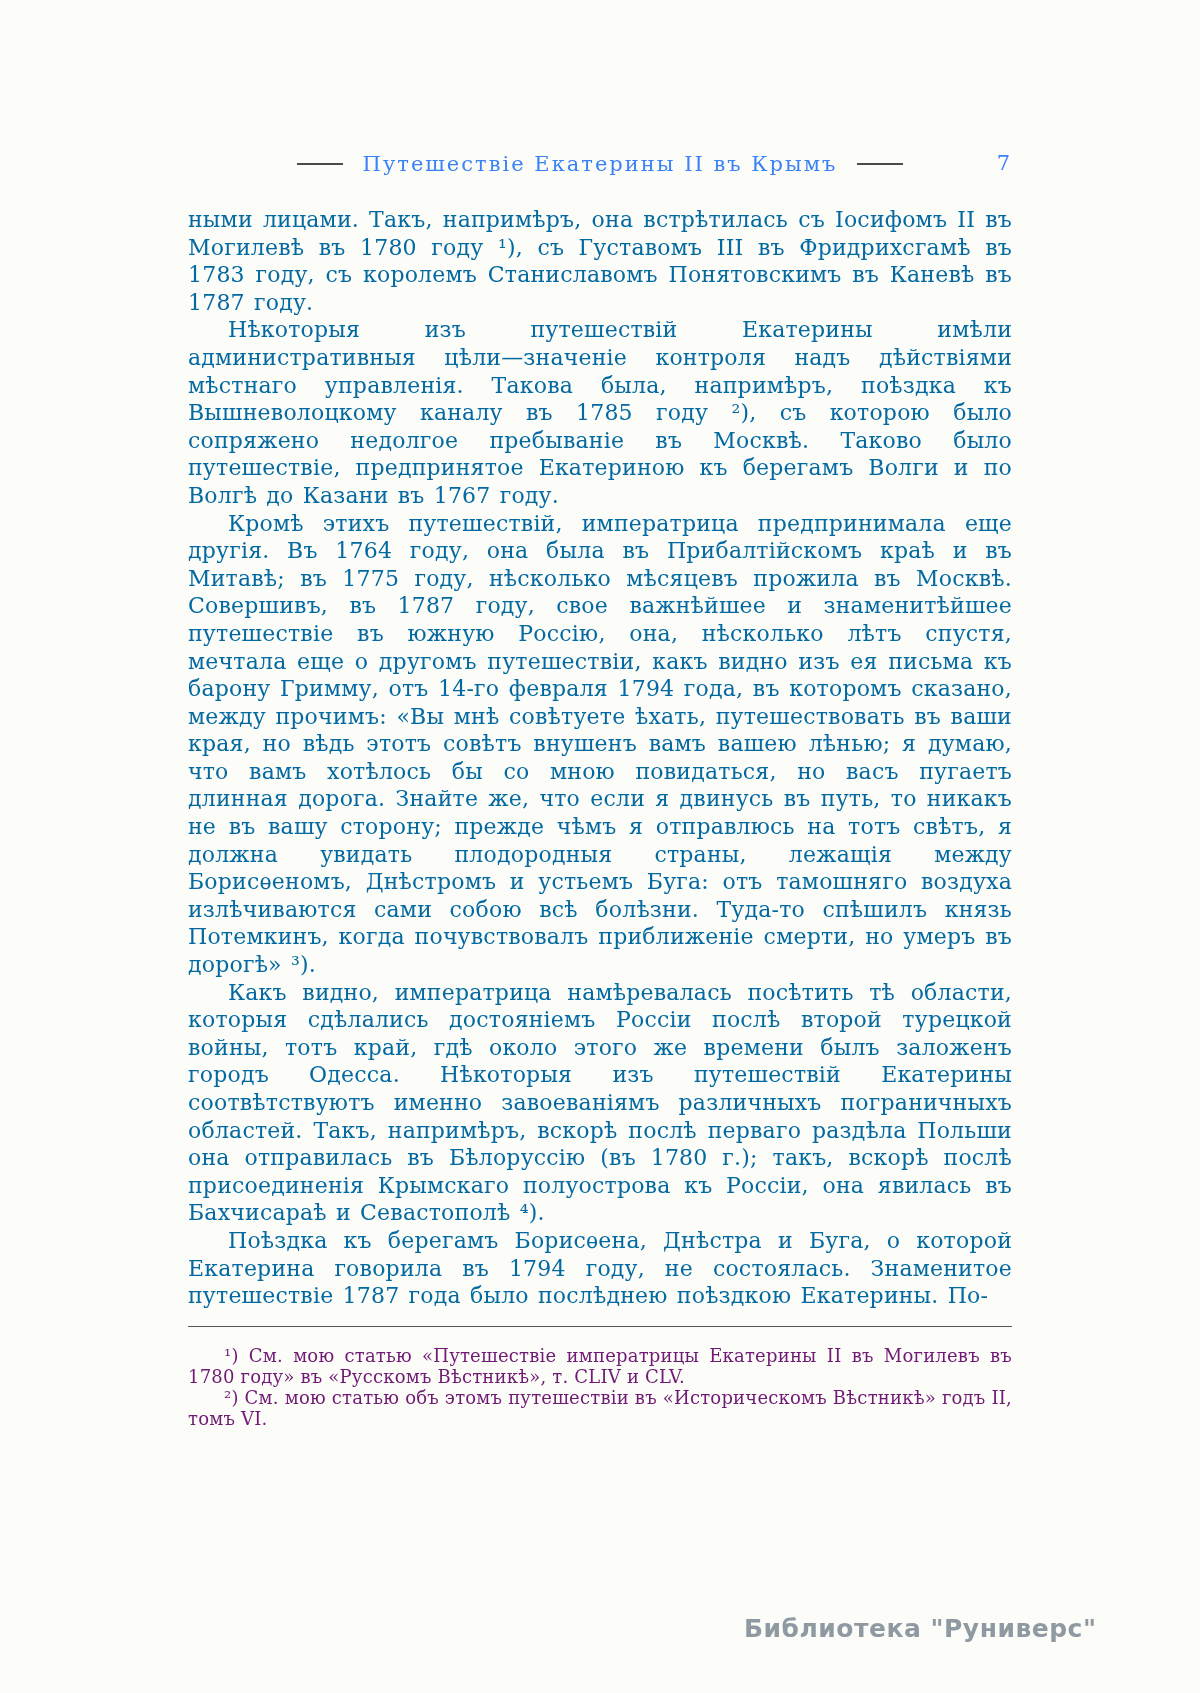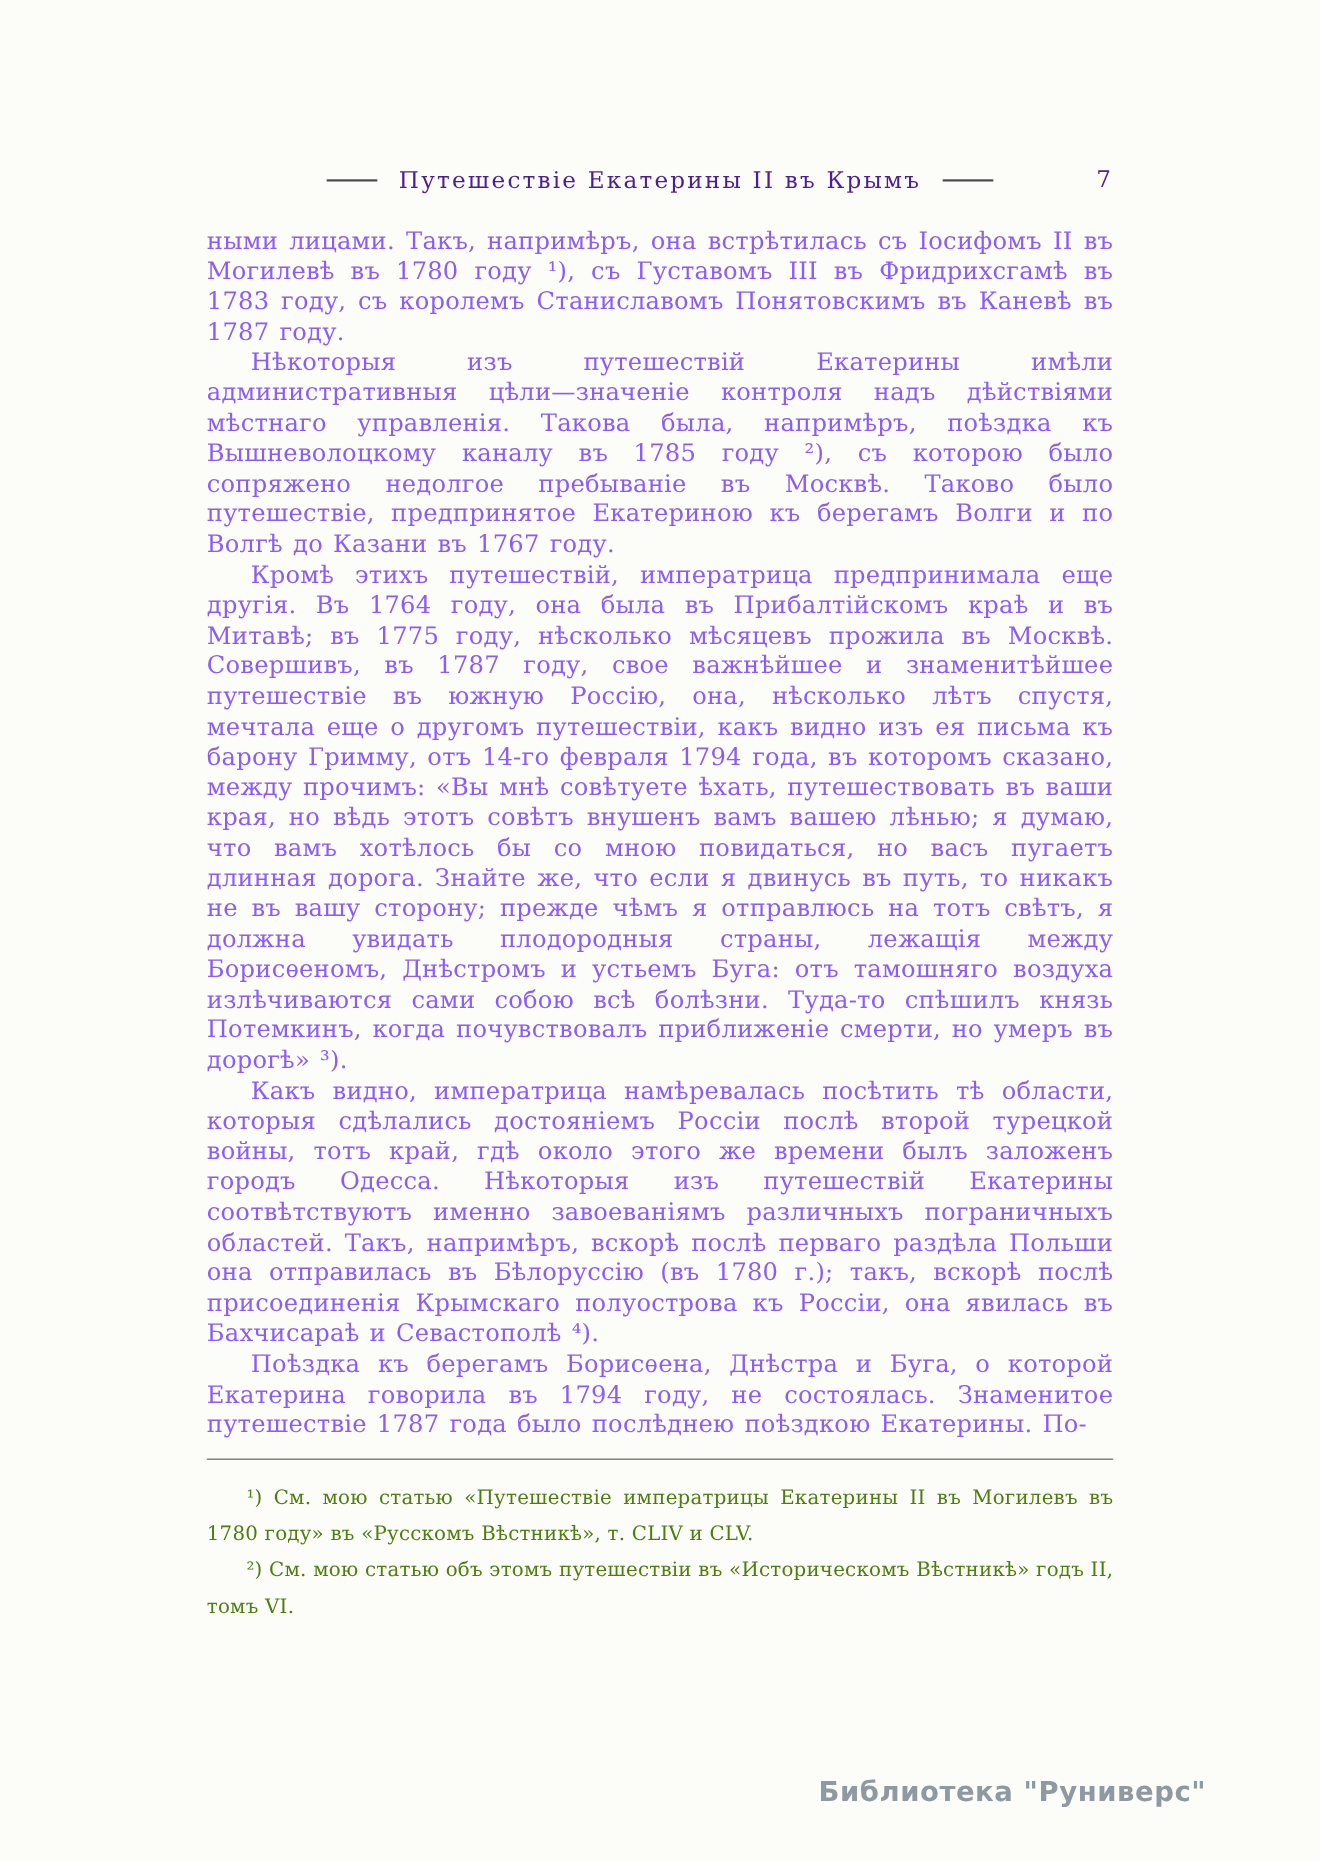--- a/index.html
+++ b/index.html
@@ -25,21 +25,21 @@
 
   .header {
     position: relative;
     display: flex;
     align-items: center;
     justify-content: center;
     height: 32px;
     margin-bottom: 26px;
     font-size: 21px;
     letter-spacing: 2px;
-    color: #4c1d95;
+    color: #3b82f6;
     white-space: nowrap;
   }
   .hrule {
     display: inline-block;
     width: 46px;
     height: 0;
     border-top: 2px solid #4a4a4a;
     margin: 0 20px;
   }
   .pagenum {
@@ -50,40 +50,40 @@
     letter-spacing: 0;
   }
 
   .bodytext p {
     margin: 0;
     font-size: 22px;
     line-height: 27.6px;
     text-align: justify;
     letter-spacing: 0.2px;
     word-spacing: 2px;
-    color: #8b5cf6;
+    color: #0369a1;
   }
   .bodytext p.indent { text-indent: 40px; }
 
   .fnrule {
     margin: 16px 0 18px 0;
     border: none;
     border-top: 1px solid #555;
     width: 100%;
     height: 0;
   }
 
   .footnotes p {
     margin: 0;
     font-size: 18px;
-    line-height: 33px;
+    line-height: 21px;
     text-align: justify;
     text-indent: 36px;
     letter-spacing: 0.2px;
-    color: #4d7c0f;
+    color: #701a75;
   }
 
   .watermark {
     position: absolute;
     left: 744px;
     top: 1614px;
     font-family: "DejaVu Sans", "Liberation Sans", sans-serif;
     font-weight: bold;
     font-size: 25px;
     letter-spacing: 0.5px;

